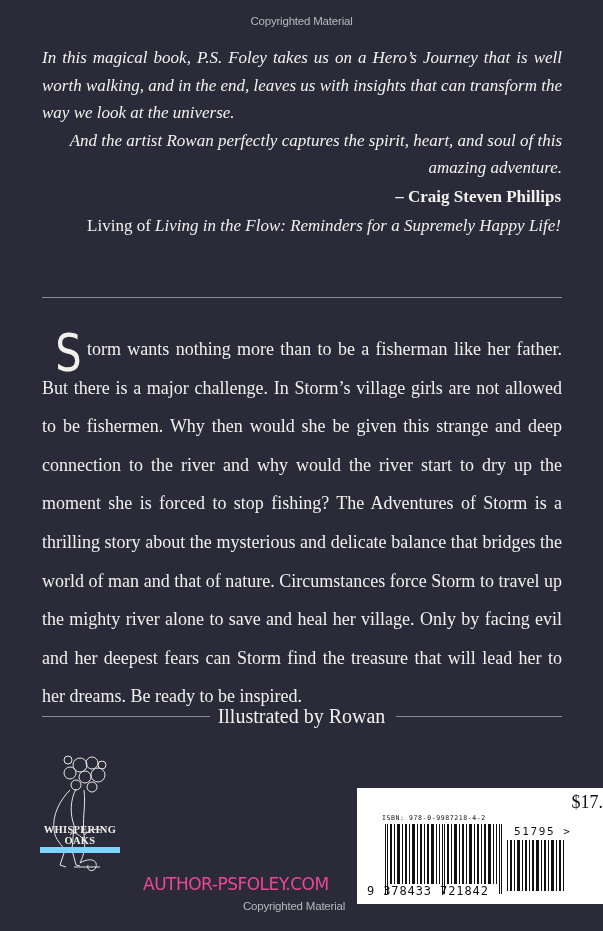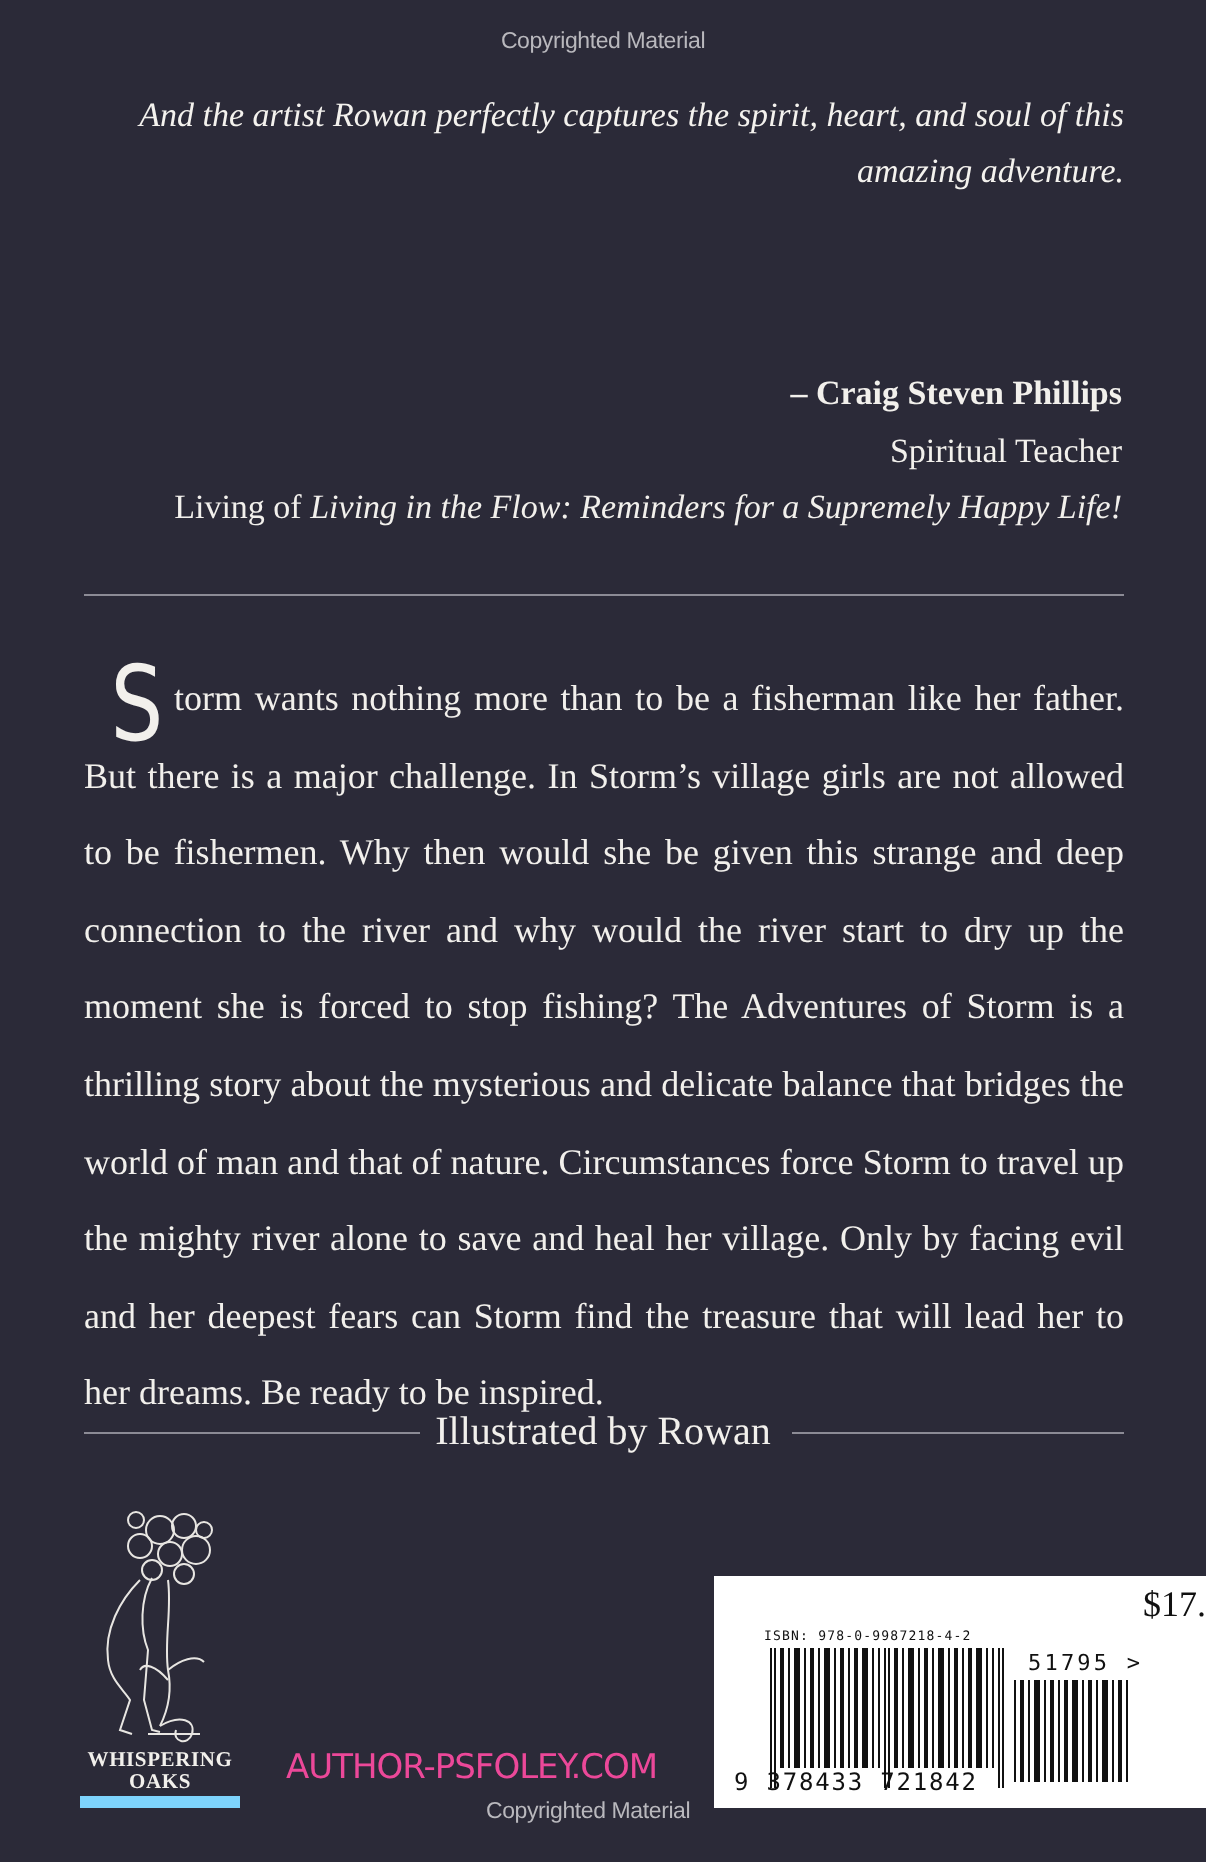--- a/index.html
+++ b/index.html
@@ -18,46 +18,46 @@
               text-align:justify; color:#f2f0ec; }
   .synopsis p { margin:0; }
   .dropcap { font-family:"DejaVu Sans",sans-serif; font-size:52px; line-height:30px; float:left;
              margin:8px 2px 0 10px; font-weight:normal; transform:scaleX(0.8); }
   .bold-title { font-weight:normal; }
   .illustrated { position:absolute; top:703px; left:0; width:603px; height:26px; }
   .illustrated .line-l { position:absolute; left:42px; top:13px; width:168px; height:1px; background:#8c8b95; }
   .illustrated .line-r { position:absolute; left:396px; top:13px; width:166px; height:1px; background:#8c8b95; }
   .illustrated .txt { position:absolute; left:0; width:603px; top:2px; text-align:center; font-size:20px; }
   .logo { position:absolute; left:40px; top:745px; width:85px; height:150px; }
-  .logo-text { position:absolute; left:40px; top:875px; width:80px; text-align:center;
+  .logo-text { position:absolute; left:40px; top:824px; width:80px; text-align:center;
                font-family:"Liberation Serif",serif; font-size:10.5px; font-weight:bold; line-height:11px; letter-spacing:0.3px; }
   .website { position:absolute; left:143px; top:874px; font-family:"DejaVu Sans",sans-serif; font-size:17px;
              letter-spacing:-0.5px; color:#ec4899; }
   .copyright-bot { position:absolute; top:900px; left:243px; font-family:"Liberation Sans","DejaVu Sans",sans-serif;
                    font-size:11.5px; color:#b9b8bd; letter-spacing:-0.2px; }
   .barcode-box { position:absolute; left:357px; top:788px; width:228px; height:116px; background:#ffffff; color:#111;padding-left:48px; }
   .price { position:absolute; right:12px; top:4px; font-family:"Liberation Serif",serif; font-size:18px; }
   .isbn { position:absolute; left:25px; top:26px; font-family:"DejaVu Sans Mono",monospace; font-size:6.5px; letter-spacing:0.6px; }
   .addon { position:absolute; left:157px; top:37px; font-family:"DejaVu Sans Mono",monospace; font-size:11px; letter-spacing:1.6px; }
   .bars-main { position:absolute; left:28px; top:36px; width:117px; height:70px; }
   .bars-add { position:absolute; left:150px; top:52px; width:58px; height:51px; }
   .ean-digits { position:absolute; left:10px; top:96px; font-family:"DejaVu Sans Mono",monospace; font-size:12px; letter-spacing:0.9px; background:transparent; }
 </style>
 </head>
 <body>
 
 <div class="copyright-top">Copyrighted Material</div>
 
 <div class="blurb">
+  <p>In this magical book, P.S. Foley takes us on a Hero’s Journey that is well worth walking, and in the end, leaves us with insights that can transform the way we look at the universe.</p>
   <p style="text-align:right">And the artist Rowan perfectly captures the spirit, heart, and soul of this amazing adventure.</p>
 </div>
 
 <div class="attr">
   <div class="name">– Craig Steven Phillips</div>
-  <div>Spiritual Teacher</div>
   <div><span>Living of </span><span class="book">Living in the Flow: Reminders for a Supremely Happy Life!</span></div>
 </div>
 
 <div class="rule" style="top:297px"></div>
 
 <div class="synopsis">
   <p><span class="dropcap">S</span><span>torm wants nothing more than to be a fisherman like her father. But there is a major challenge. In Storm’s village girls are not allowed to be fishermen. Why then would she be given this strange and deep connection to the river and why would the river start to dry up the moment she is forced to stop fishing? </span><span class="bold-title">The Adventures of Storm</span><span> is a thrilling story about the mysterious and delicate balance that bridges the world of man and that of nature. Circumstances force Storm to travel up the mighty river alone to save and heal her village. Only by facing evil and her deepest fears can Storm find the treasure that will lead her to her dreams. Be ready to be inspired.</span></p>
 </div>
 
 <div class="illustrated">

